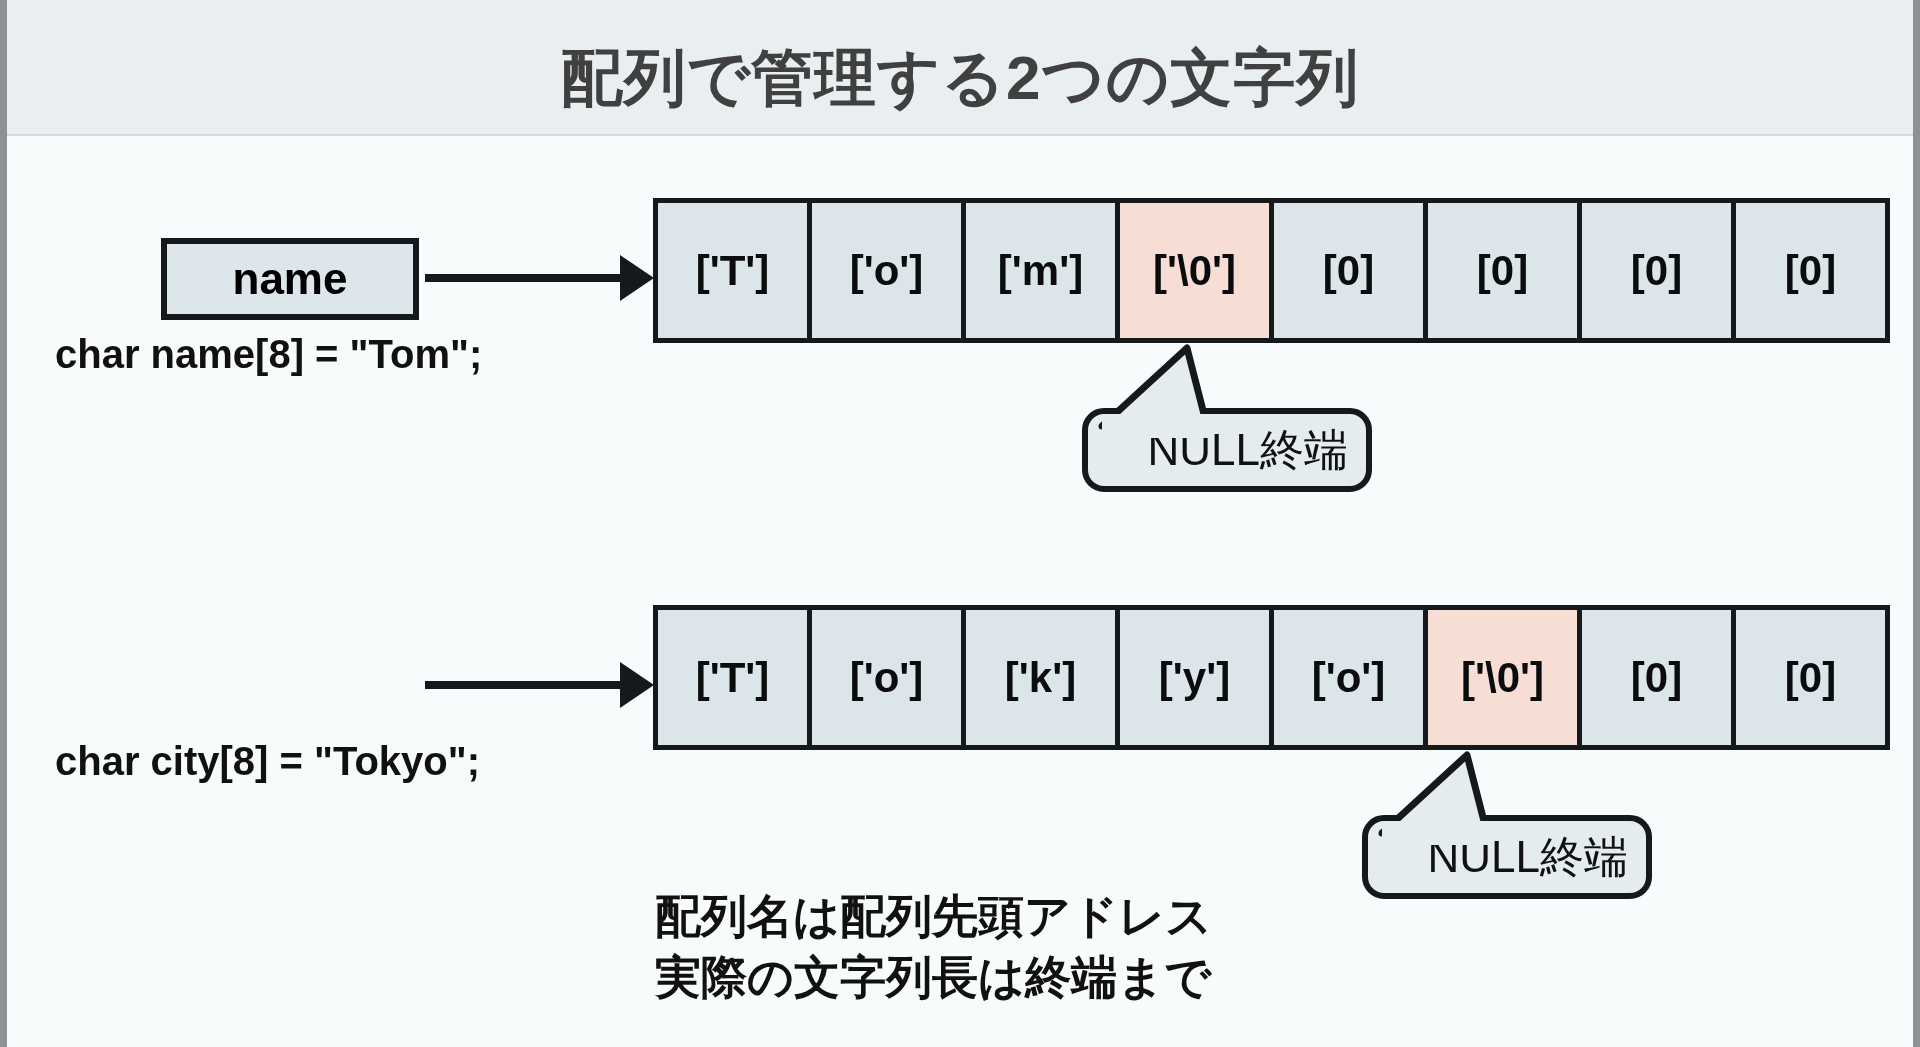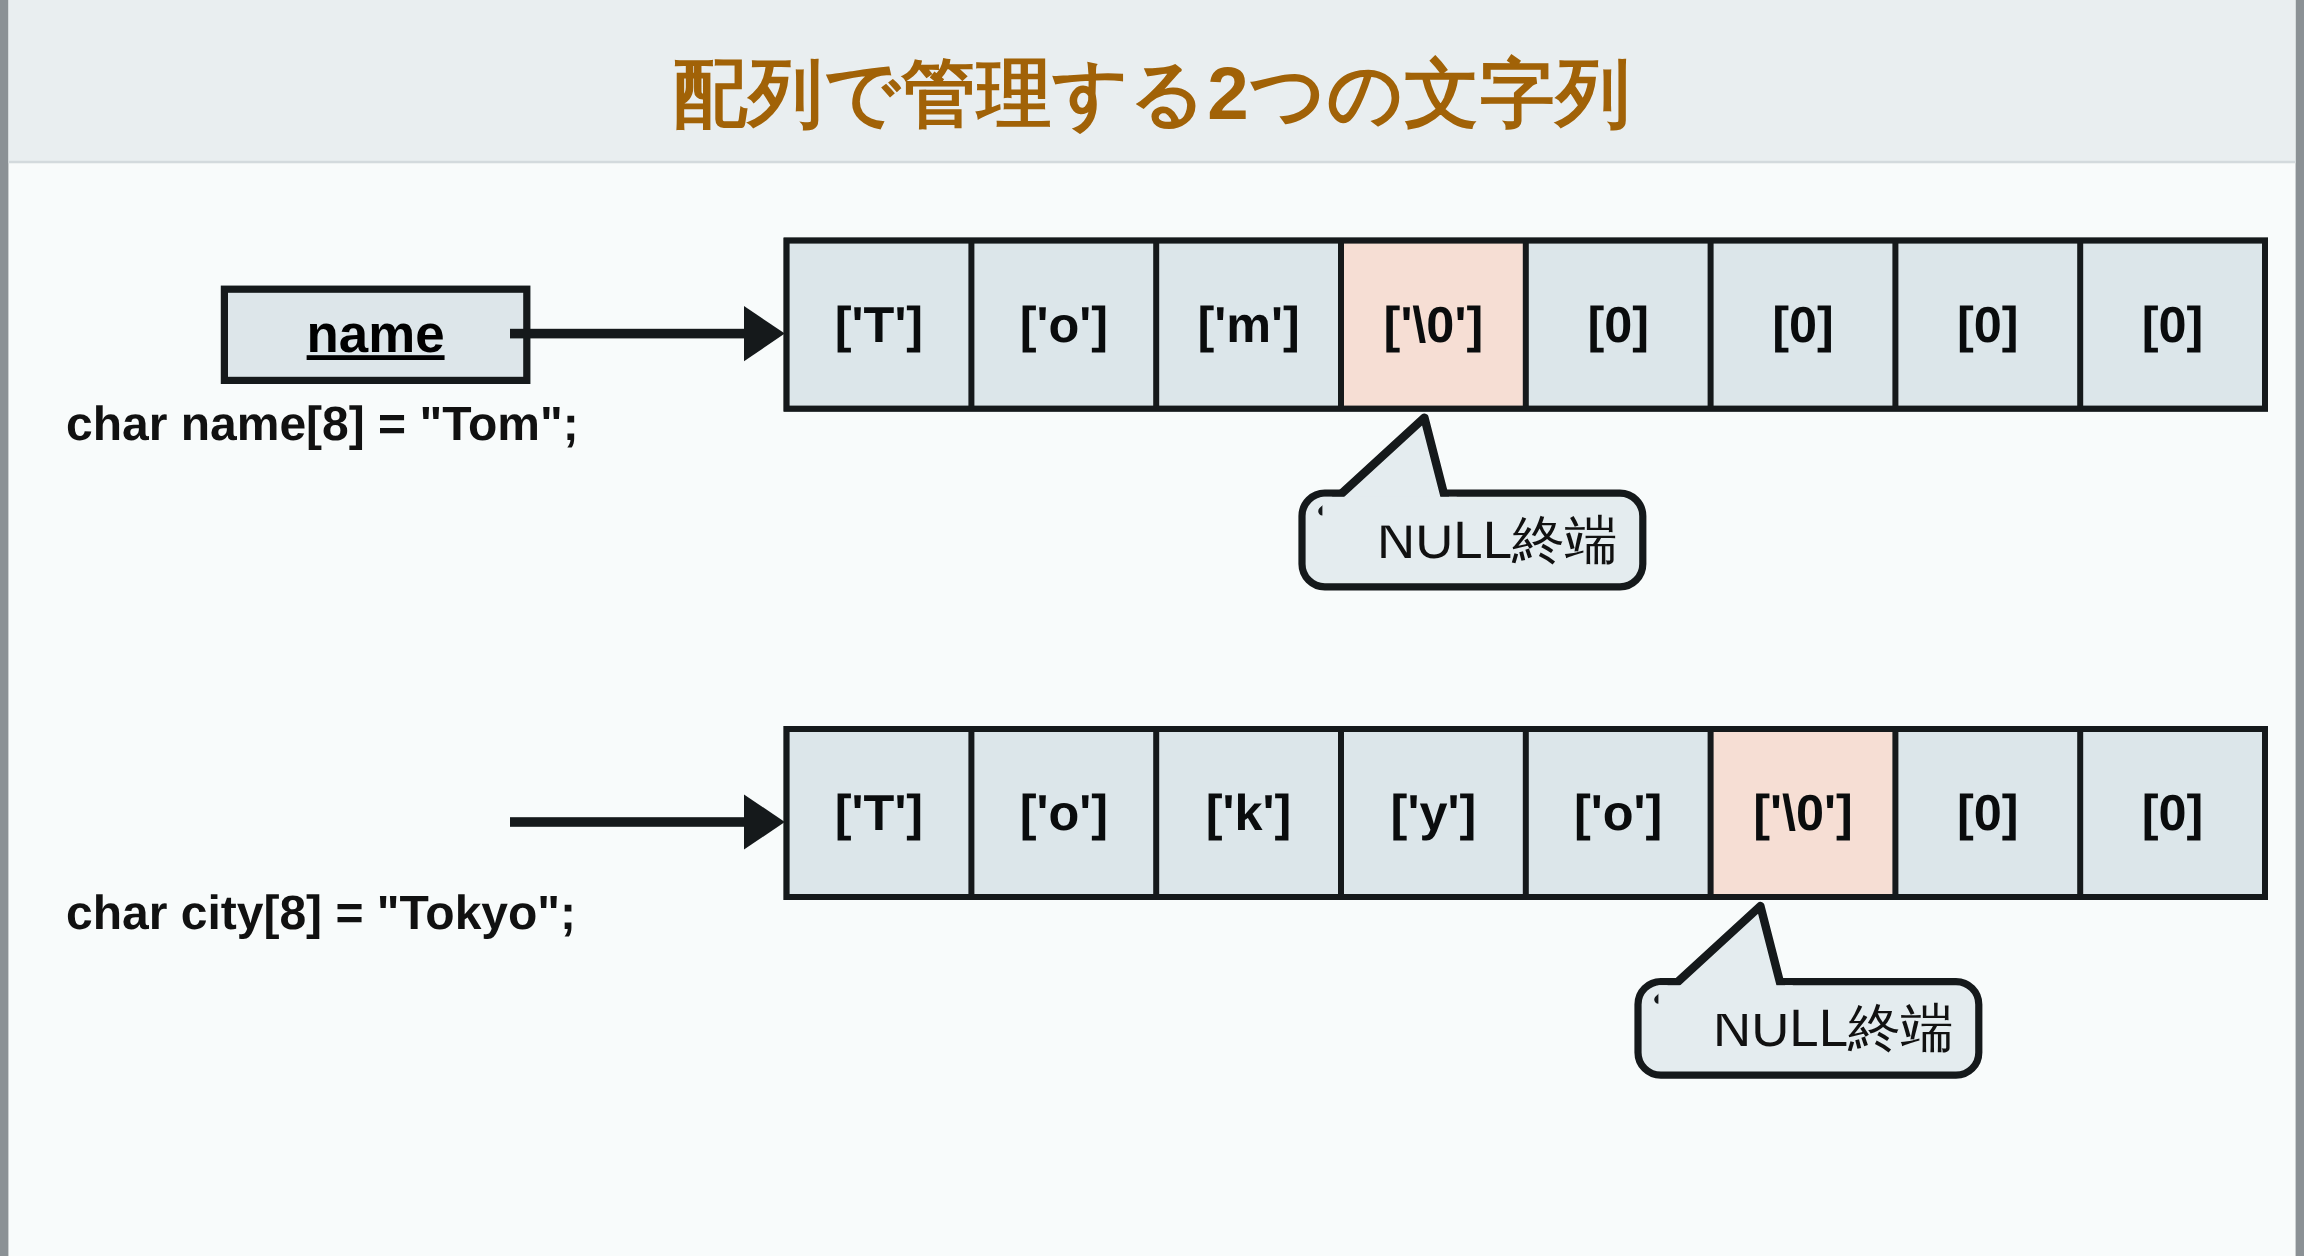--- a/index.html
+++ b/index.html
@@ -29,21 +29,21 @@
   #page-title {
     position: absolute;
     left: 0; top: 0;
     width: 1906px;
     height: 156px;
     display: flex;
     align-items: center;
     justify-content: center;
     font-size: 62px;
     font-weight: bold;
-    color: #a16207;
+    color: #404040;
     letter-spacing: 1px;
     white-space: nowrap;
   }
 
   
   .var-box {
     position: absolute;
     box-sizing: border-box;
     width: 258px;
     height: 82px;
@@ -139,21 +139,21 @@
   }
 </style>
 </head>
 <body>
 
 <div id="canvas">
 
   <div id="header-band"></div>
   <div id="page-title">配列で管理する2つの文字列</div>
 
-  <div class="var-box" style="left:177px; top:238px;text-decoration:underline;">
+  <div class="var-box" style="left:154px; top:238px;">
     <span>name</span>
   </div>
   <div class="var-code" style="left:48px; top:332px;">char name[8] = "Tom";</div>
 
   <div class="arrow-line" style="left:418px; top:274px; width:200px;"></div>
   <div class="arrow-head" style="left:613px; top:255px;"></div>
 
   <div class="array-row" id="array-row-0" style="left:646px; top:198px;">
       <div class="cell">['T']</div>
       <div class="cell">['o']</div>
@@ -194,14 +194,18 @@
   <div class="callout">
     <svg class="callout-tail" style="left:1355px; top:747px;" width="200" height="110" viewBox="0 0 200 110">
       <path d="M 105 8 L 125 86 L 20 86 Z" fill="#e4ecef" stroke="#15191b" stroke-width="7" stroke-linejoin="round"></path>
       <rect x="20" y="74" width="112" height="24" fill="#e4ecef"></rect>
     </svg>
     <div class="callout-body" style="left:1355px; top:815px; width:290px; height:84px;">
       <span>NULL終端</span>
     </div>
   </div>
 
+  <div id="caption" style="left:648px; top:886px;">
+    <div>配列名は配列先頭アドレス</div>
+    <div>実際の文字列長は終端まで</div>
+  </div>
 
 </div>
 
 </body></html>

